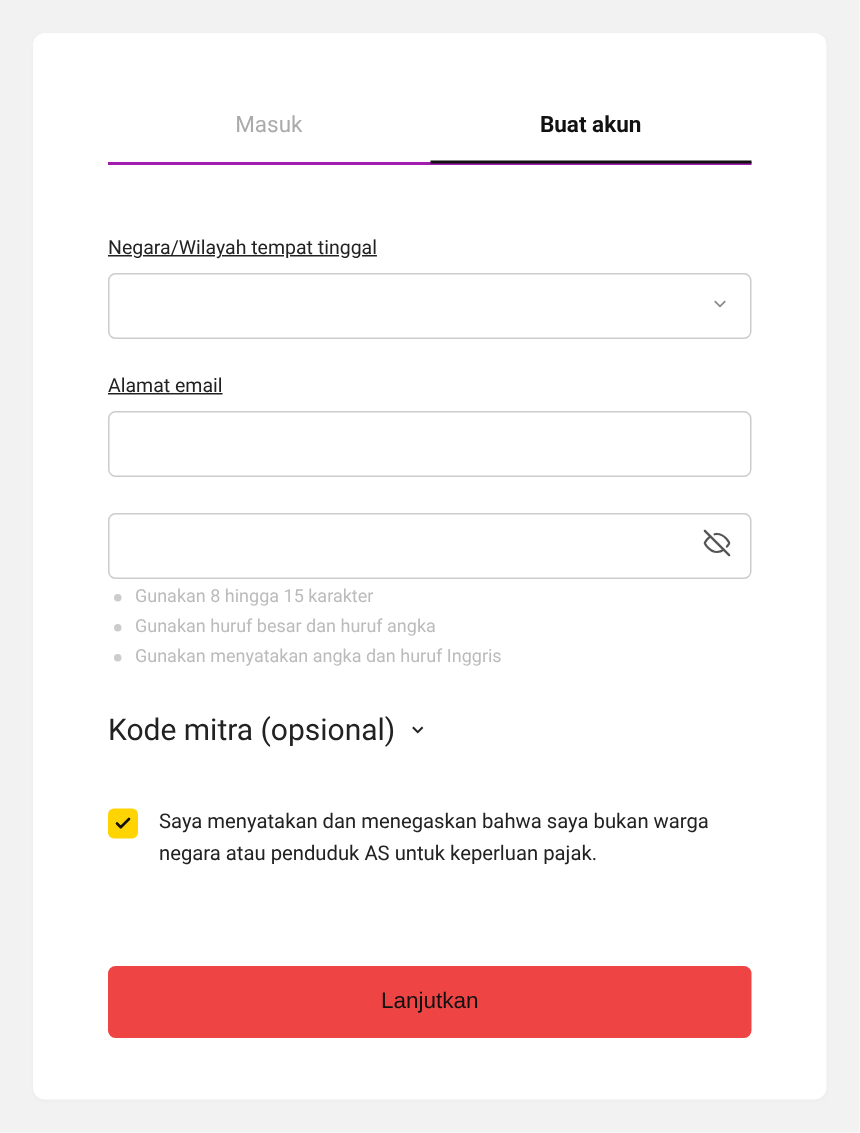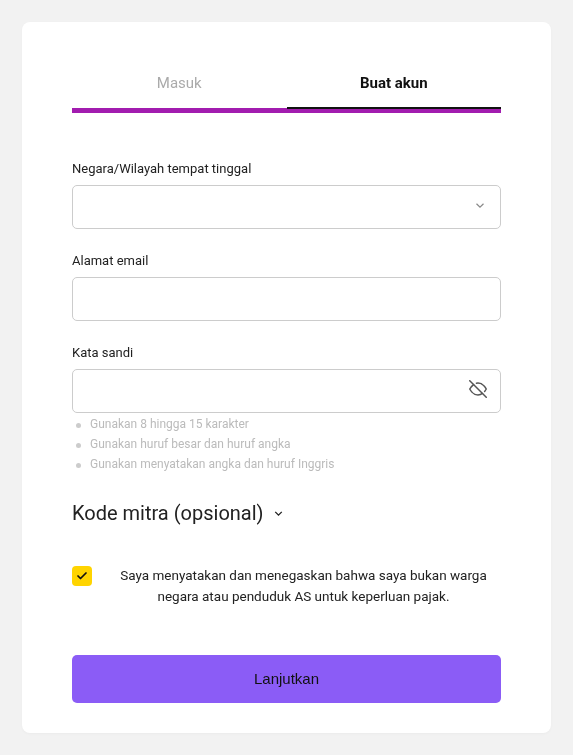--- a/index.html
+++ b/index.html
@@ -13,21 +13,21 @@
 .card {
   background: #fff;
   border-radius: 8px;
   width: 100%;
   height: 100%;
   padding: 52px 50px 30px 50px;
   box-shadow: 0 1px 3px rgba(0,0,0,0.03);
 }
 .tabs {
   display: flex;
-  border-bottom: 5px solid #a21caf;
+  border-bottom: 2px solid #a21caf;
   margin-bottom: 48px;
 }
 .tab {
   flex: 1;
   text-align: center;
   padding-bottom: 16px;
   font-size: 15px;
   cursor: pointer;
   color: #aaa;
 }
@@ -42,20 +42,21 @@
   left: 0; right: 0; bottom: -1px;
   height: 2px;
   background: #111;
 }
 .field-group { margin-bottom: 24px; }
 .label {
   font-size: 13px;
   color: #222;
   margin-bottom: 9px;
   display: block;
+  text-decoration: underline;
 }
 .input-wrap {
   position: relative;
 }
 .input {
   width: 100%;
   height: 44px;
   border: 1px solid #ccc;
   border-radius: 5px;
   padding: 0 12px;
@@ -107,22 +108,21 @@
   font-size: 20px;
   color: #222;
   margin-top: 30px;
   margin-bottom: 40px;
   cursor: pointer;
 }
 .checkbox-row {
   display: flex;
   align-items: flex-start;
   gap: 14px;
-  margin-bottom: 48px;
-  text-align: center;
+  margin-bottom: 64px;
 }
 .checkbox {
   width: 20px;
   height: 20px;
   background: #ffd400;
   border-radius: 4px;
   flex-shrink: 0;
   display: flex;
   align-items: center;
   justify-content: center;
@@ -131,21 +131,21 @@
 }
 .checkbox svg { display: block; }
 .agree-text {
   font-size: 13.5px;
   color: #222;
   line-height: 1.55;
 }
 .submit-btn {
   width: 100%;
   height: 48px;
-  background: #8b5cf6;
+  background: #ef4444;
   border: none;
   border-radius: 5px;
   font-size: 15px;
   color: #111;
   cursor: pointer;
 }
 </style>
 </head>
 <body>
 
@@ -169,21 +169,20 @@
   </div>
 
   <div class="field-group">
     <label class="label">Alamat email</label>
     <div class="input-wrap">
       <input class="input" type="email" style="">
     </div>
   </div>
 
   <div class="field-group" style="margin-bottom:0;">
-    <label class="label">Kata sandi</label>
     <div class="input-wrap">
       <input class="input" type="password" style="">
       <span class="eye-icon">
         <svg width="18" height="18" viewBox="0 0 24 24" fill="none" stroke="currentColor" stroke-width="2" stroke-linecap="round" stroke-linejoin="round">
             <path d="M17.94 17.94A10.07 10.07 0 0 1 12 20c-7 0-11-8-11-8a18.45 18.45 0 0 1 5.06-5.94"></path>
             <path d="M9.9 4.24A9.12 9.12 0 0 1 12 4c7 0 11 8 11 8a18.5 18.5 0 0 1-2.16 3.19"></path>
             <line x1="1" y1="1" x2="23" y2="23"></line>
           </svg>
       </span>
     </div>

